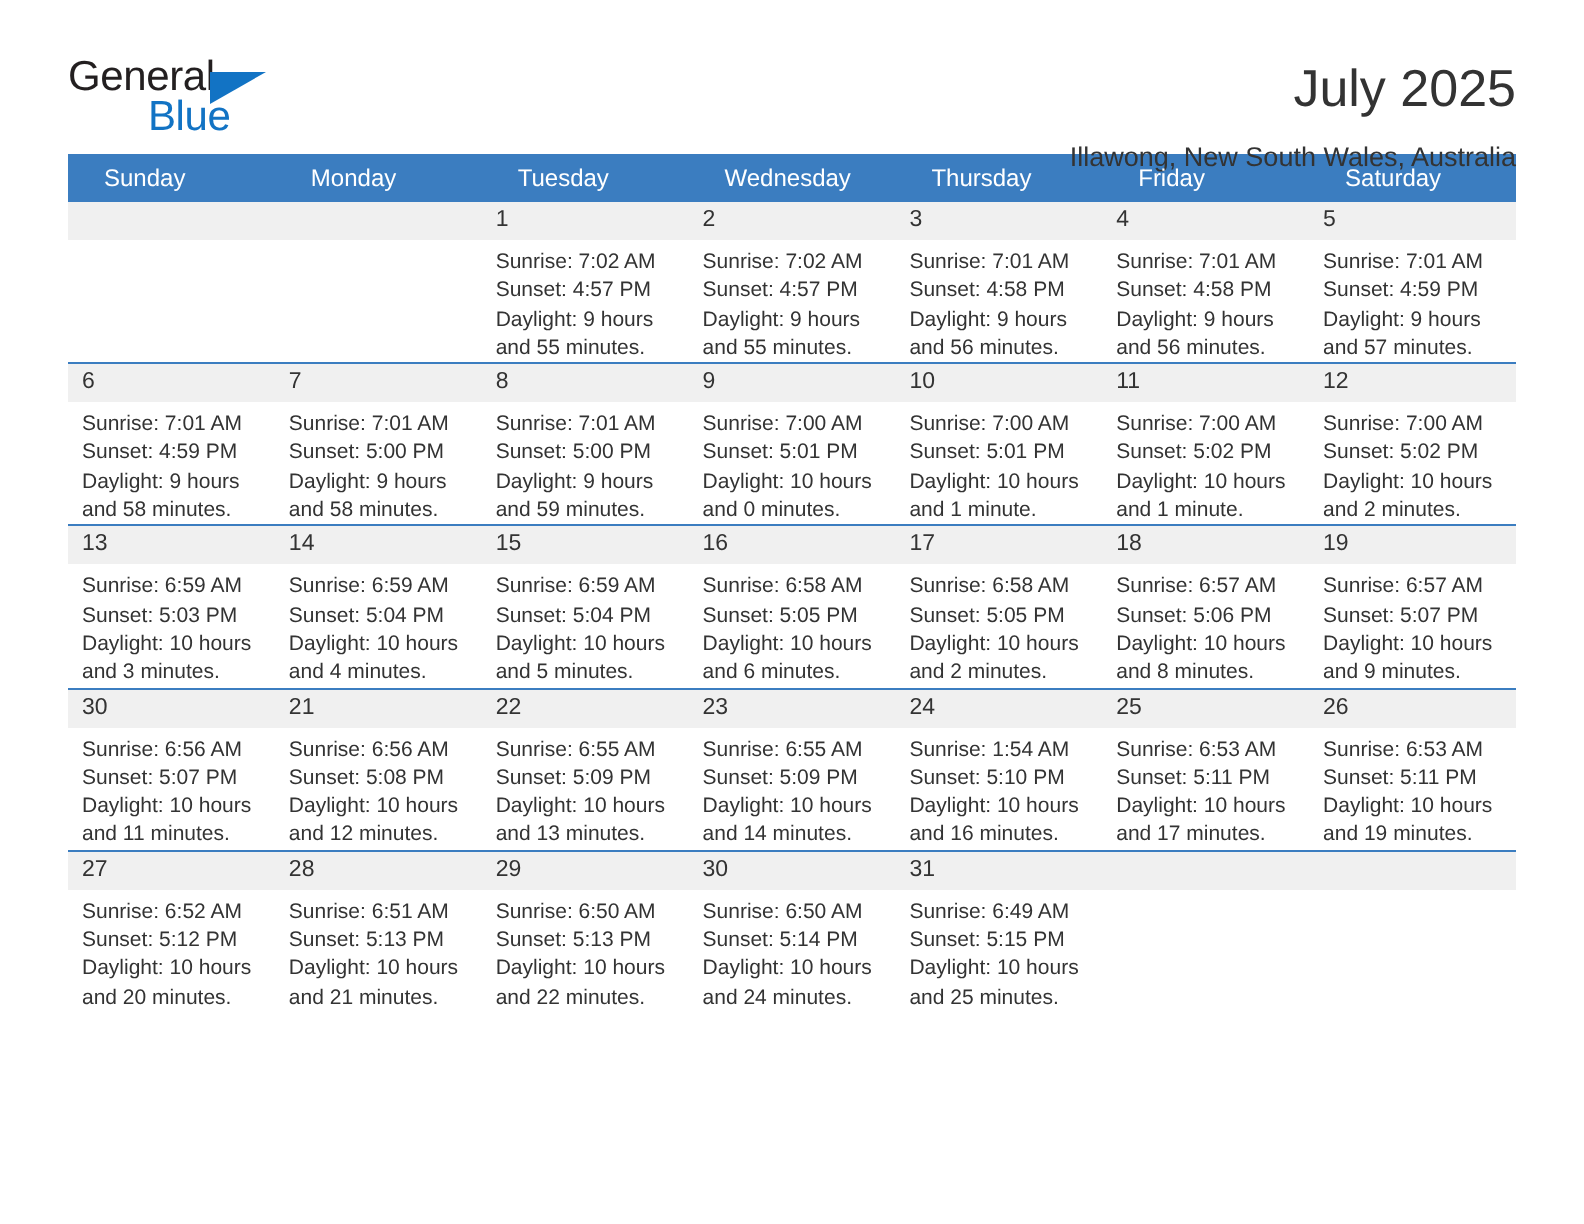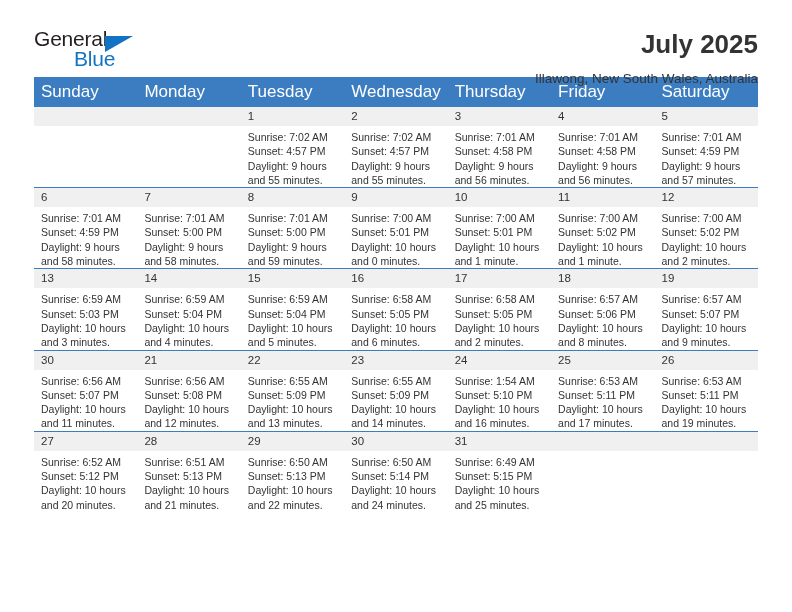--- a/index.html
+++ b/index.html
@@ -66,45 +66,45 @@
     border-bottom: 16px solid transparent;
   }
 
   .titles {
     text-align: right;
     flex: 1 1 auto;
     padding-top: 1px;
   }
   .cal-title {
     font-size: 26px;
-    font-weight: bold;
+    font-weight: normal;
     color: #333333;
     line-height: 30px;
   }
   .cal-subtitle {
     font-size: 13.5px;
     color: #333333;
     line-height: 18px;
     margin-top: 11px;
   }
 
   
   .calendar {
     margin-top: 7px;
     width: 724px;
     border-collapse: collapse;
     table-layout: fixed;
   }
   .calendar th {
     background: #3b7dc0;
     color: #ffffff;
-    font-size: 17px;
+    font-size: 12px;
     font-weight: normal;
     text-align: left;
-    padding: 5px 0 5px 7px;
+    padding: 5px 0 5px 18px;
     height: 11px;
     border: none;
   }
   .calendar td {
     vertical-align: top;
     padding: 0;
     border: none;
     border-top: 1.5px solid #3b7dc0;
     height: 78px;
     box-sizing: border-box;

